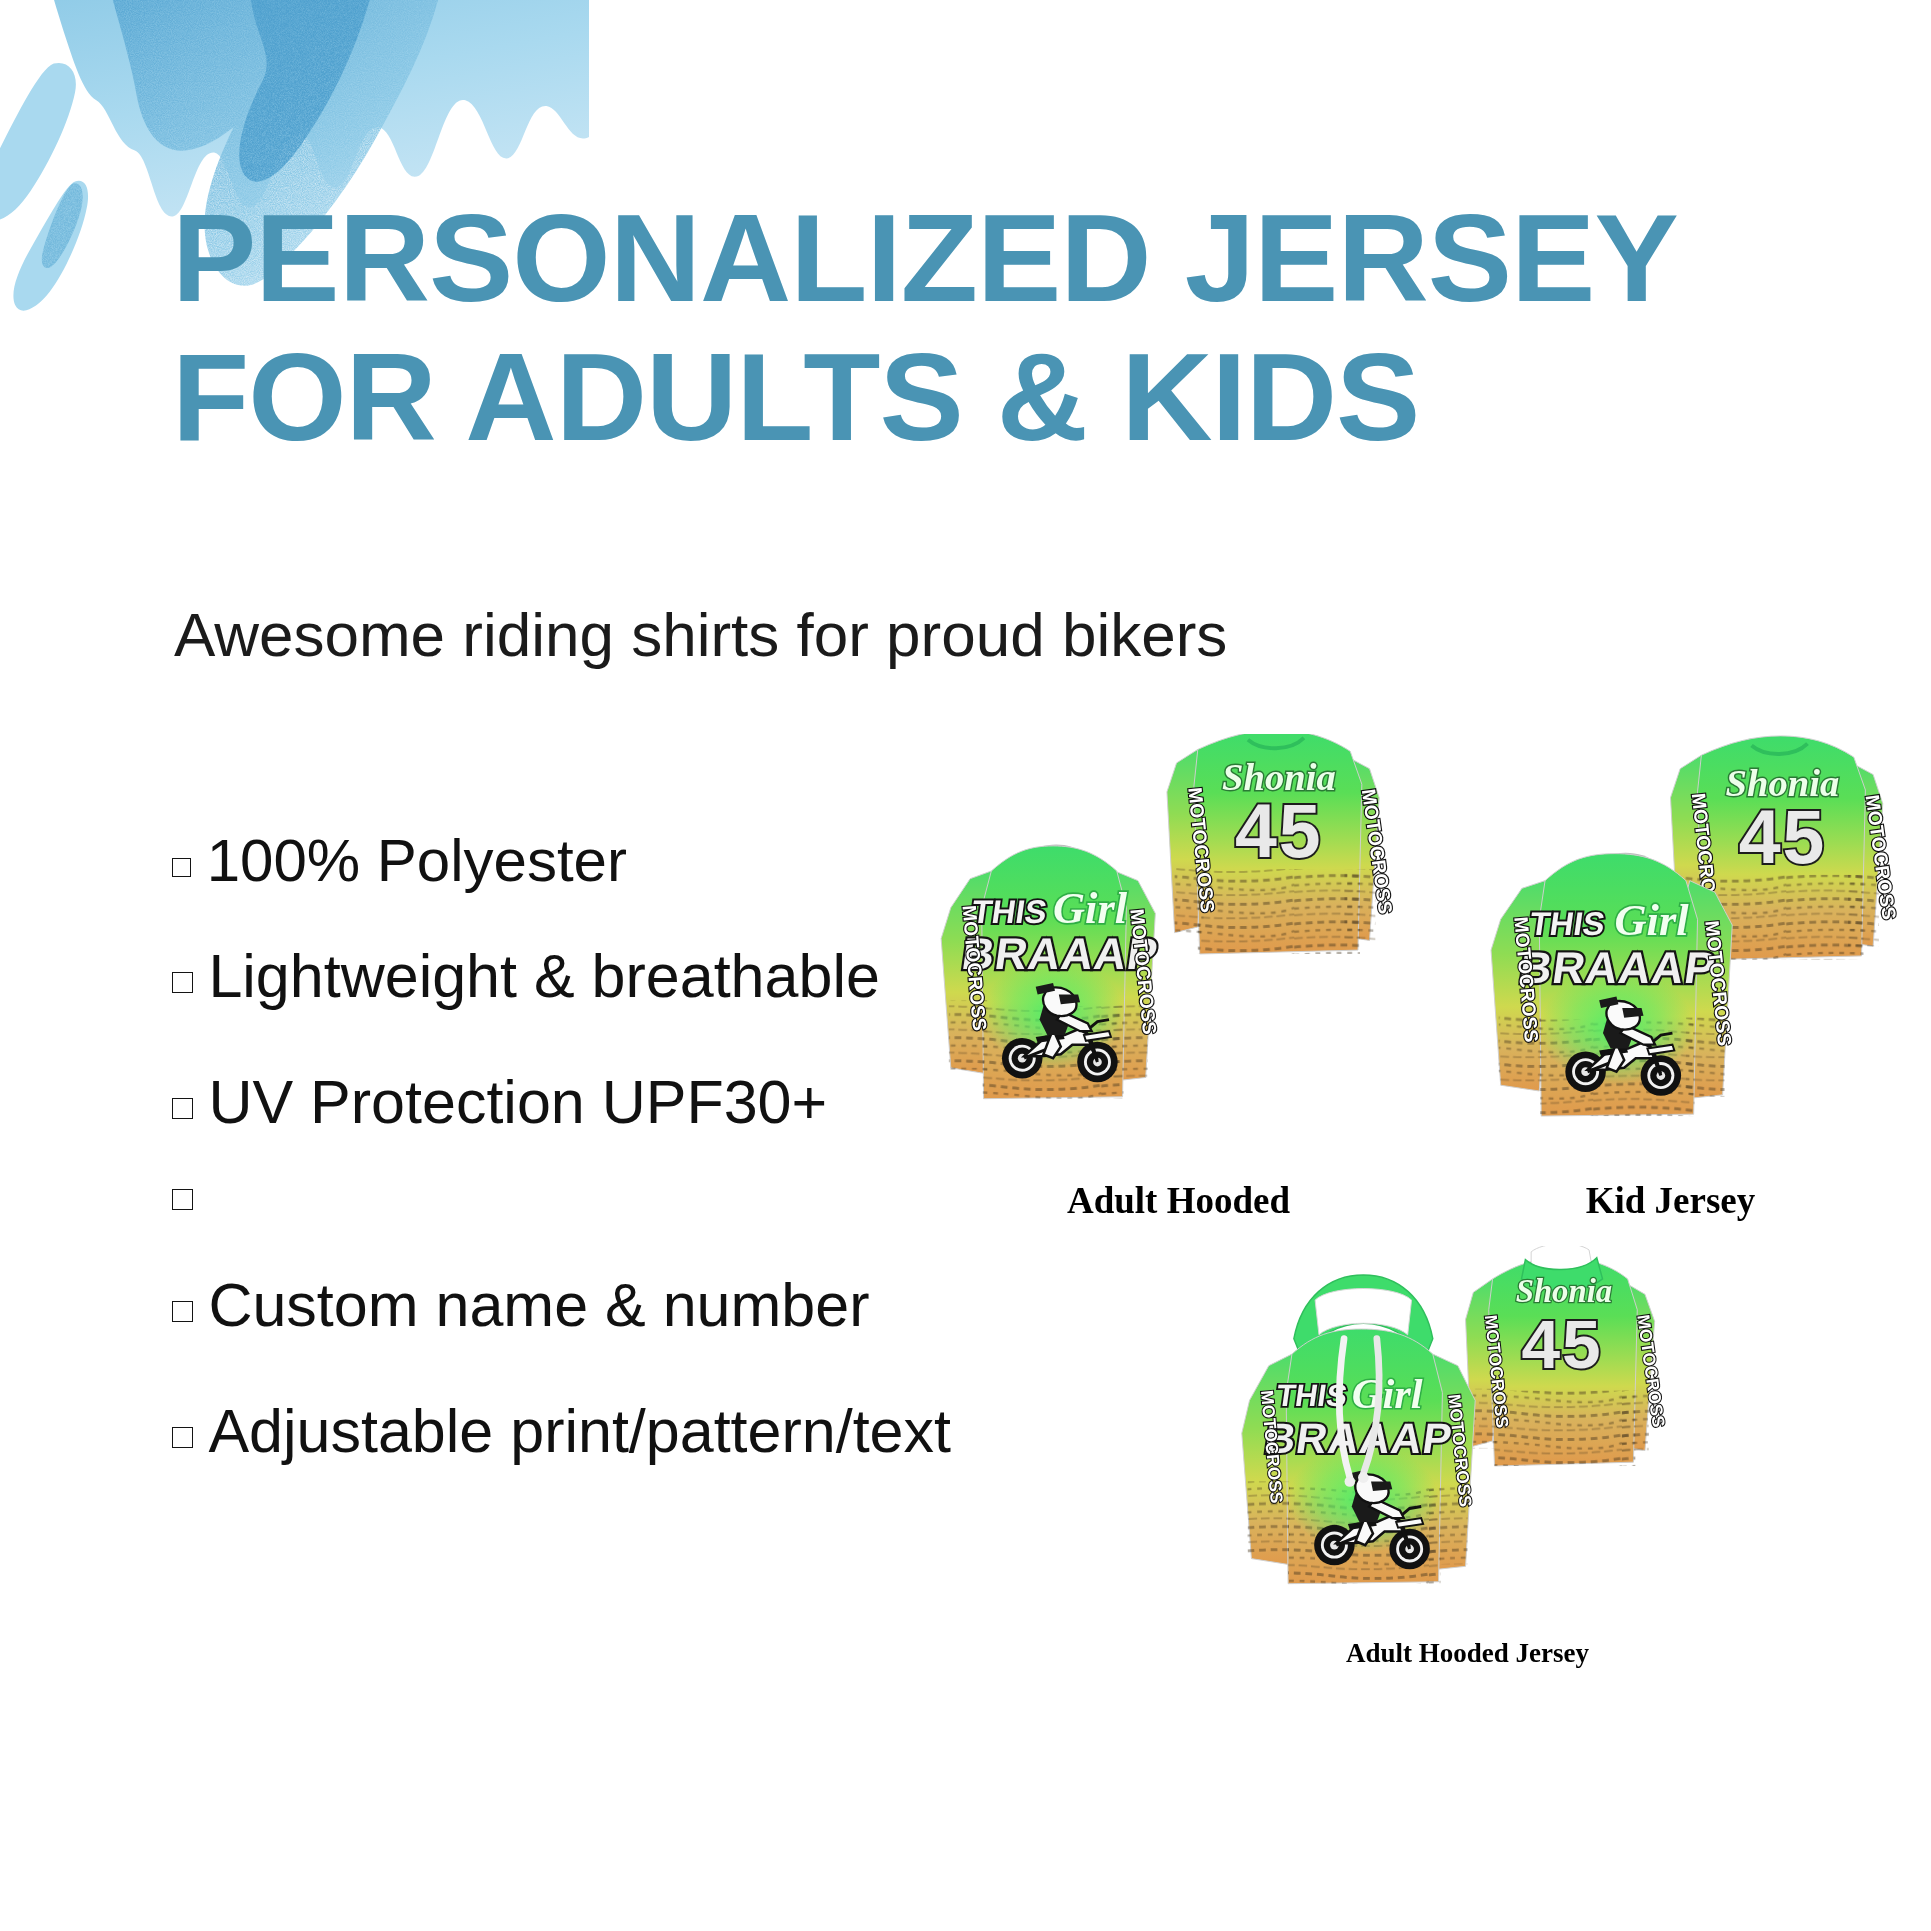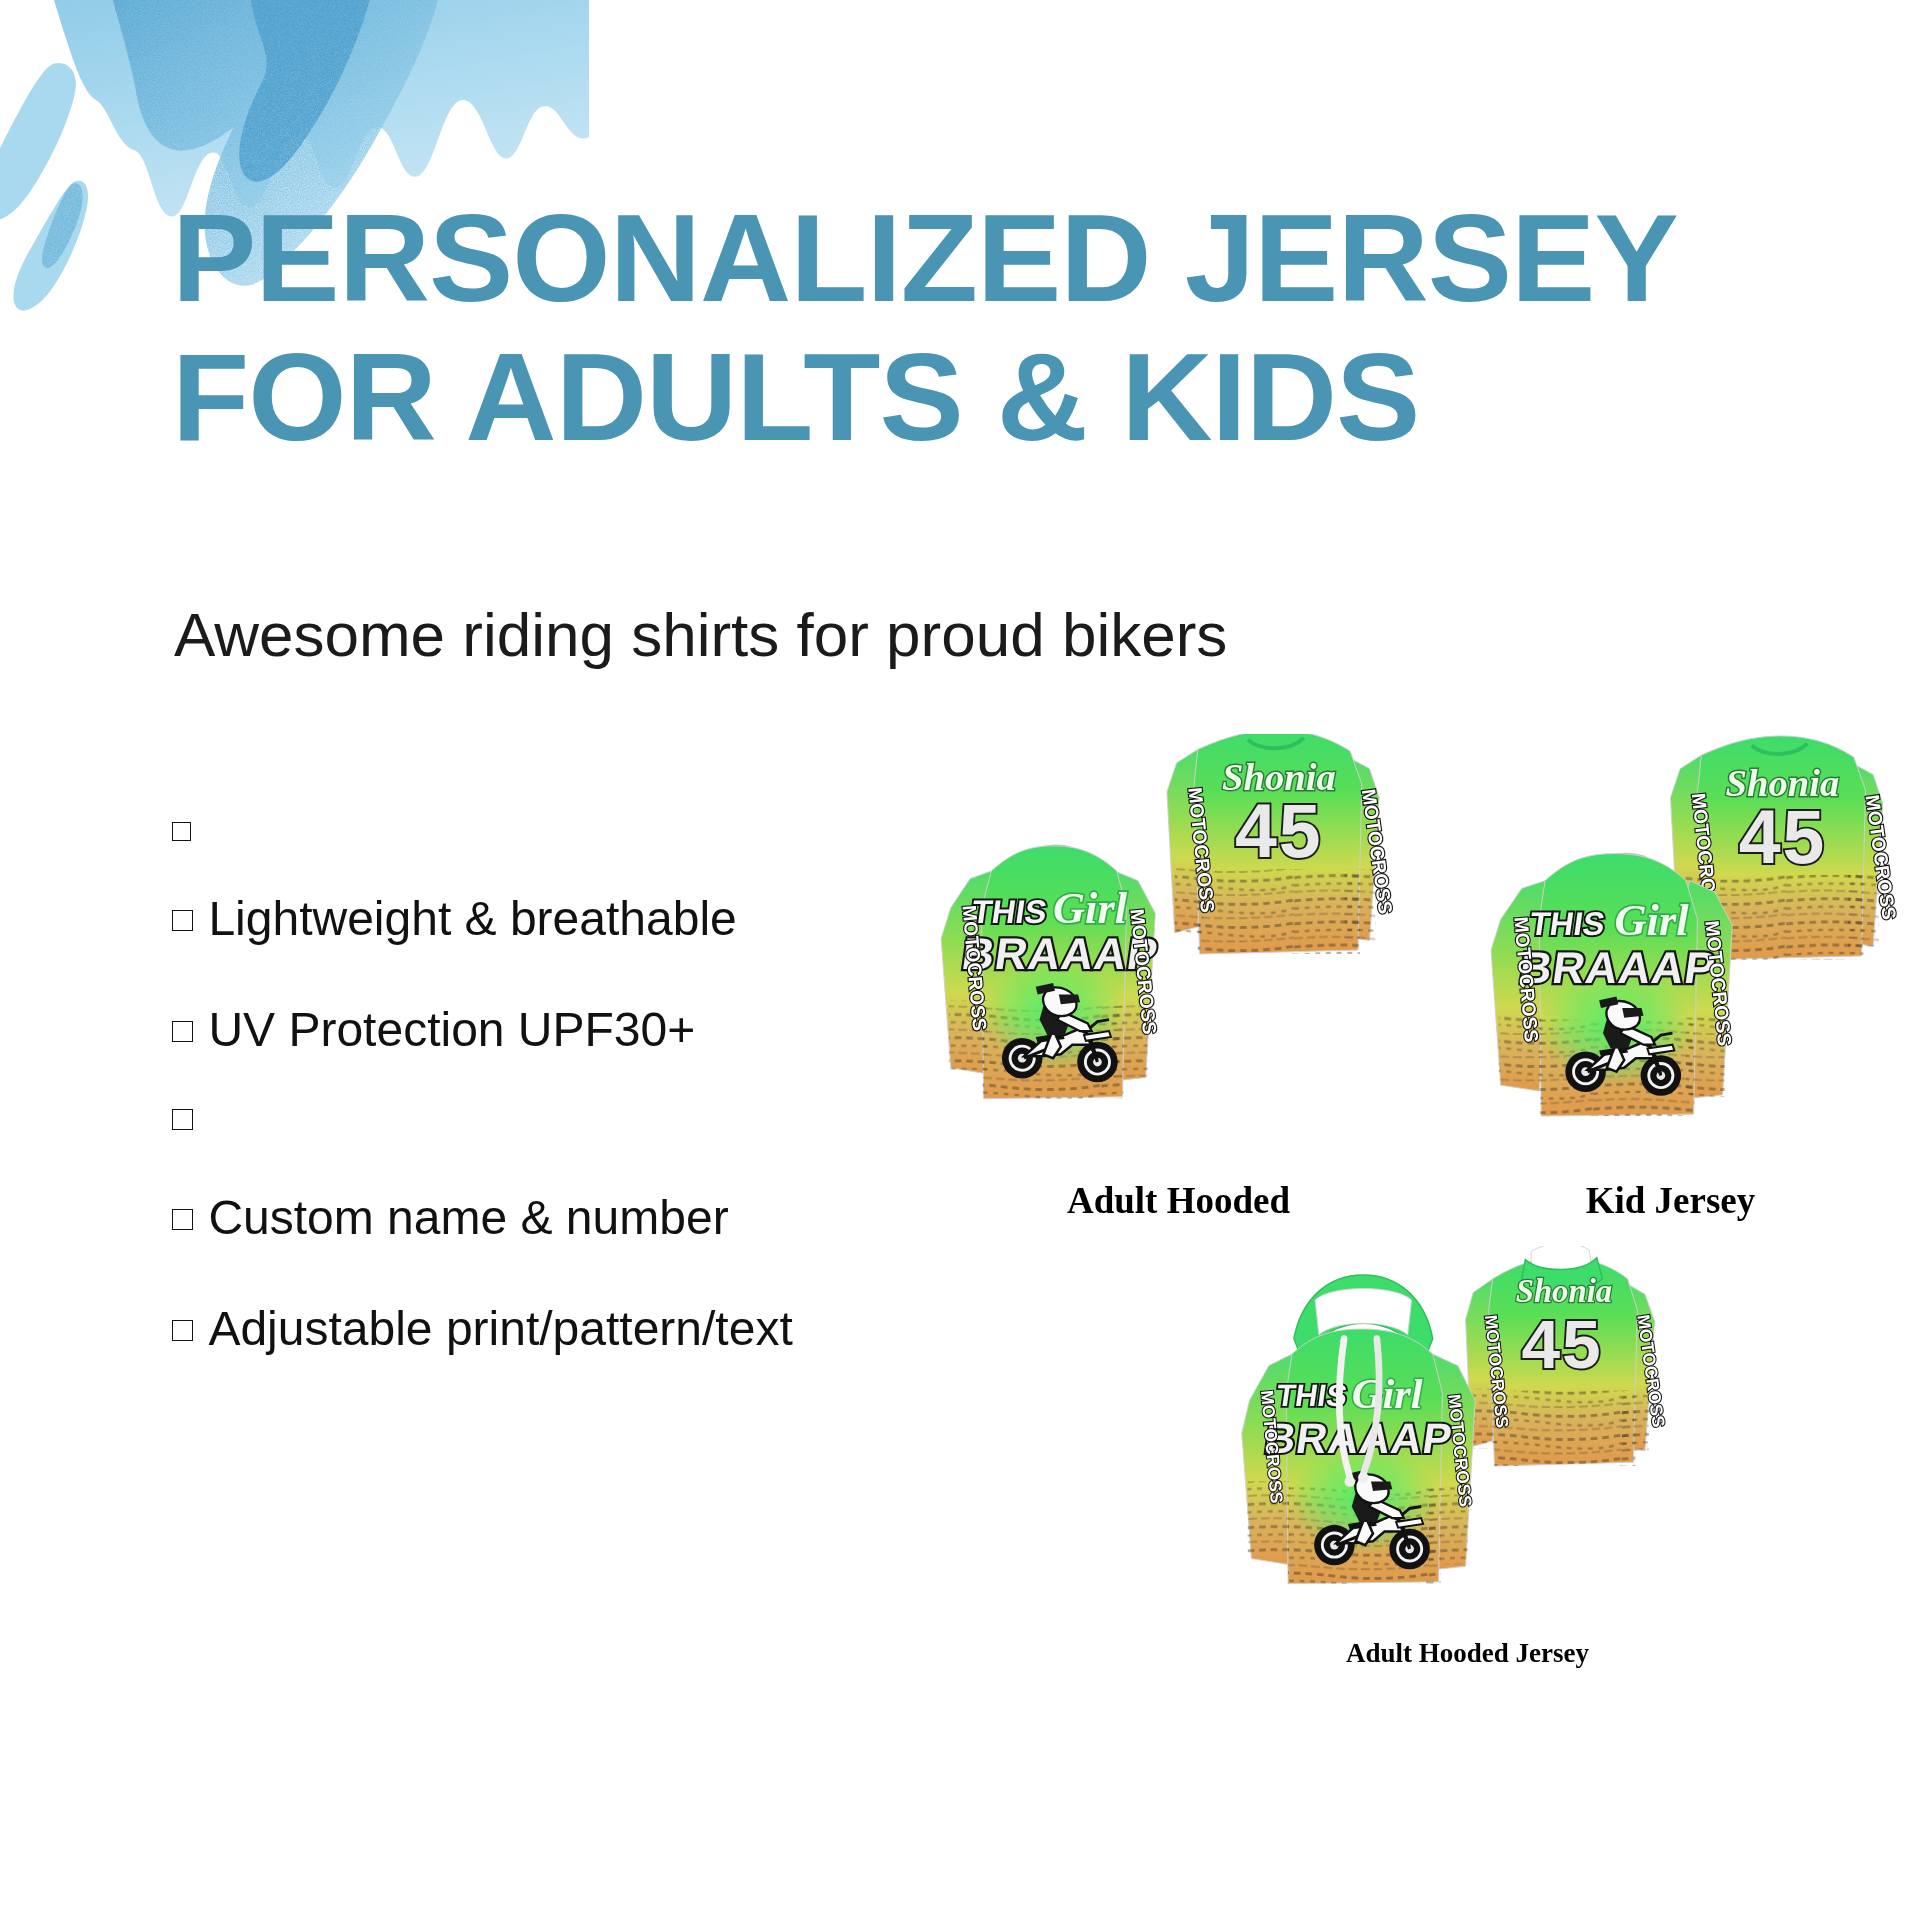--- a/index.html
+++ b/index.html
@@ -50,21 +50,21 @@
   }
   .feat .bullet {
     display:inline-block;
     width:21px; height:21px;
     border:1.9px solid #141414;
     flex:0 0 auto;
     position:relative; top:-3.9px;
   }
   .feat-0 { font-size:60px; margin-bottom:46px; }
   .feat-0 .bullet { width:19.3px; height:19.3px; }
-  .feat-n { font-size:48px; margin-bottom:56px; }
+  .feat-n { font-size:61px; margin-bottom:56px; }
 
   
   .product { position:absolute; z-index:4; }
   .product .caption {
     text-align:center;
     font-family:"Liberation Serif", serif;
     font-weight:bold;
     color:#000000;
     white-space:nowrap;
   }
@@ -174,20 +174,21 @@
   <div class="title-line" style="color: rgb(74, 148, 180);">PERSONALIZED JERSEY</div>
   <div class="title-line" style="color: rgb(74, 148, 180);">FOR ADULTS &amp; KIDS</div>
 </div>
 
 <div id="subtitle">Awesome riding shirts for proud bikers</div>
 
 <div id="features">
 
   <div class="feat feat-0">
     <span class="bullet"></span>
+    <span>100% Polyester</span>
   </div>
 
   <div class="feat feat-n">
     <span class="bullet"></span>
     <span>Lightweight &amp; breathable</span>
   </div>
 
   <div class="feat feat-n">
     <span class="bullet"></span>
     <span>UV Protection UPF30+</span>

